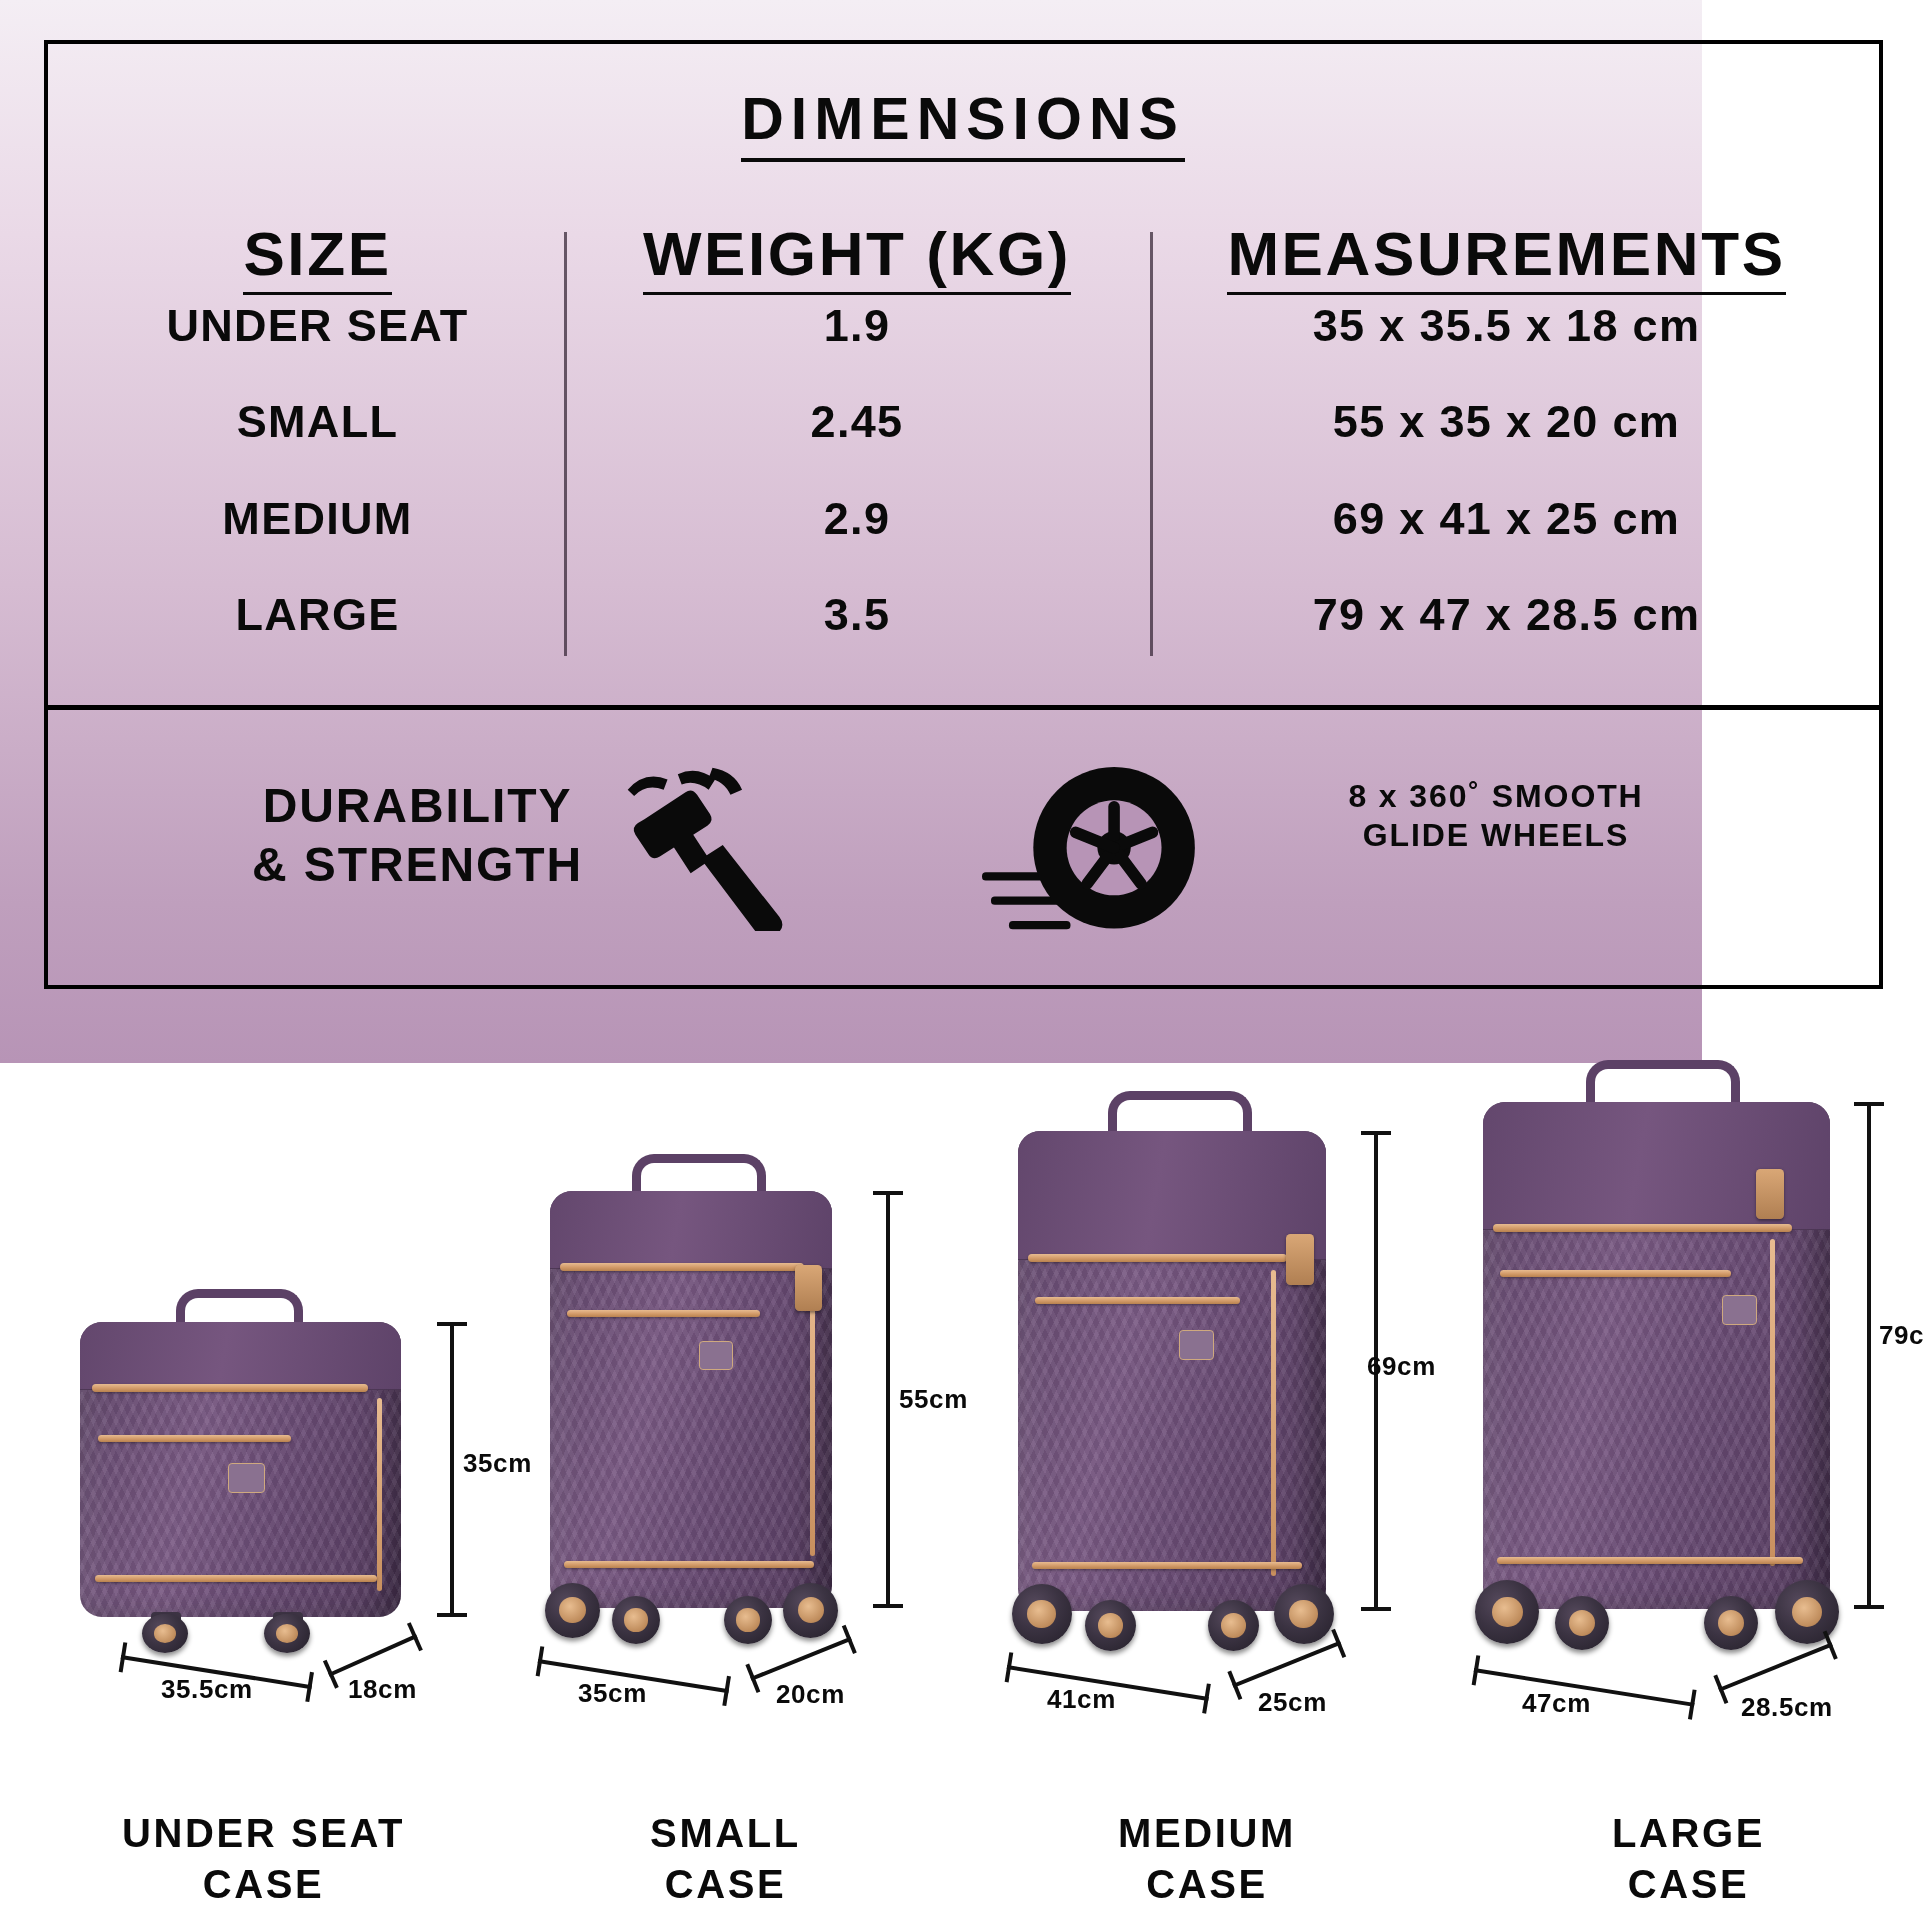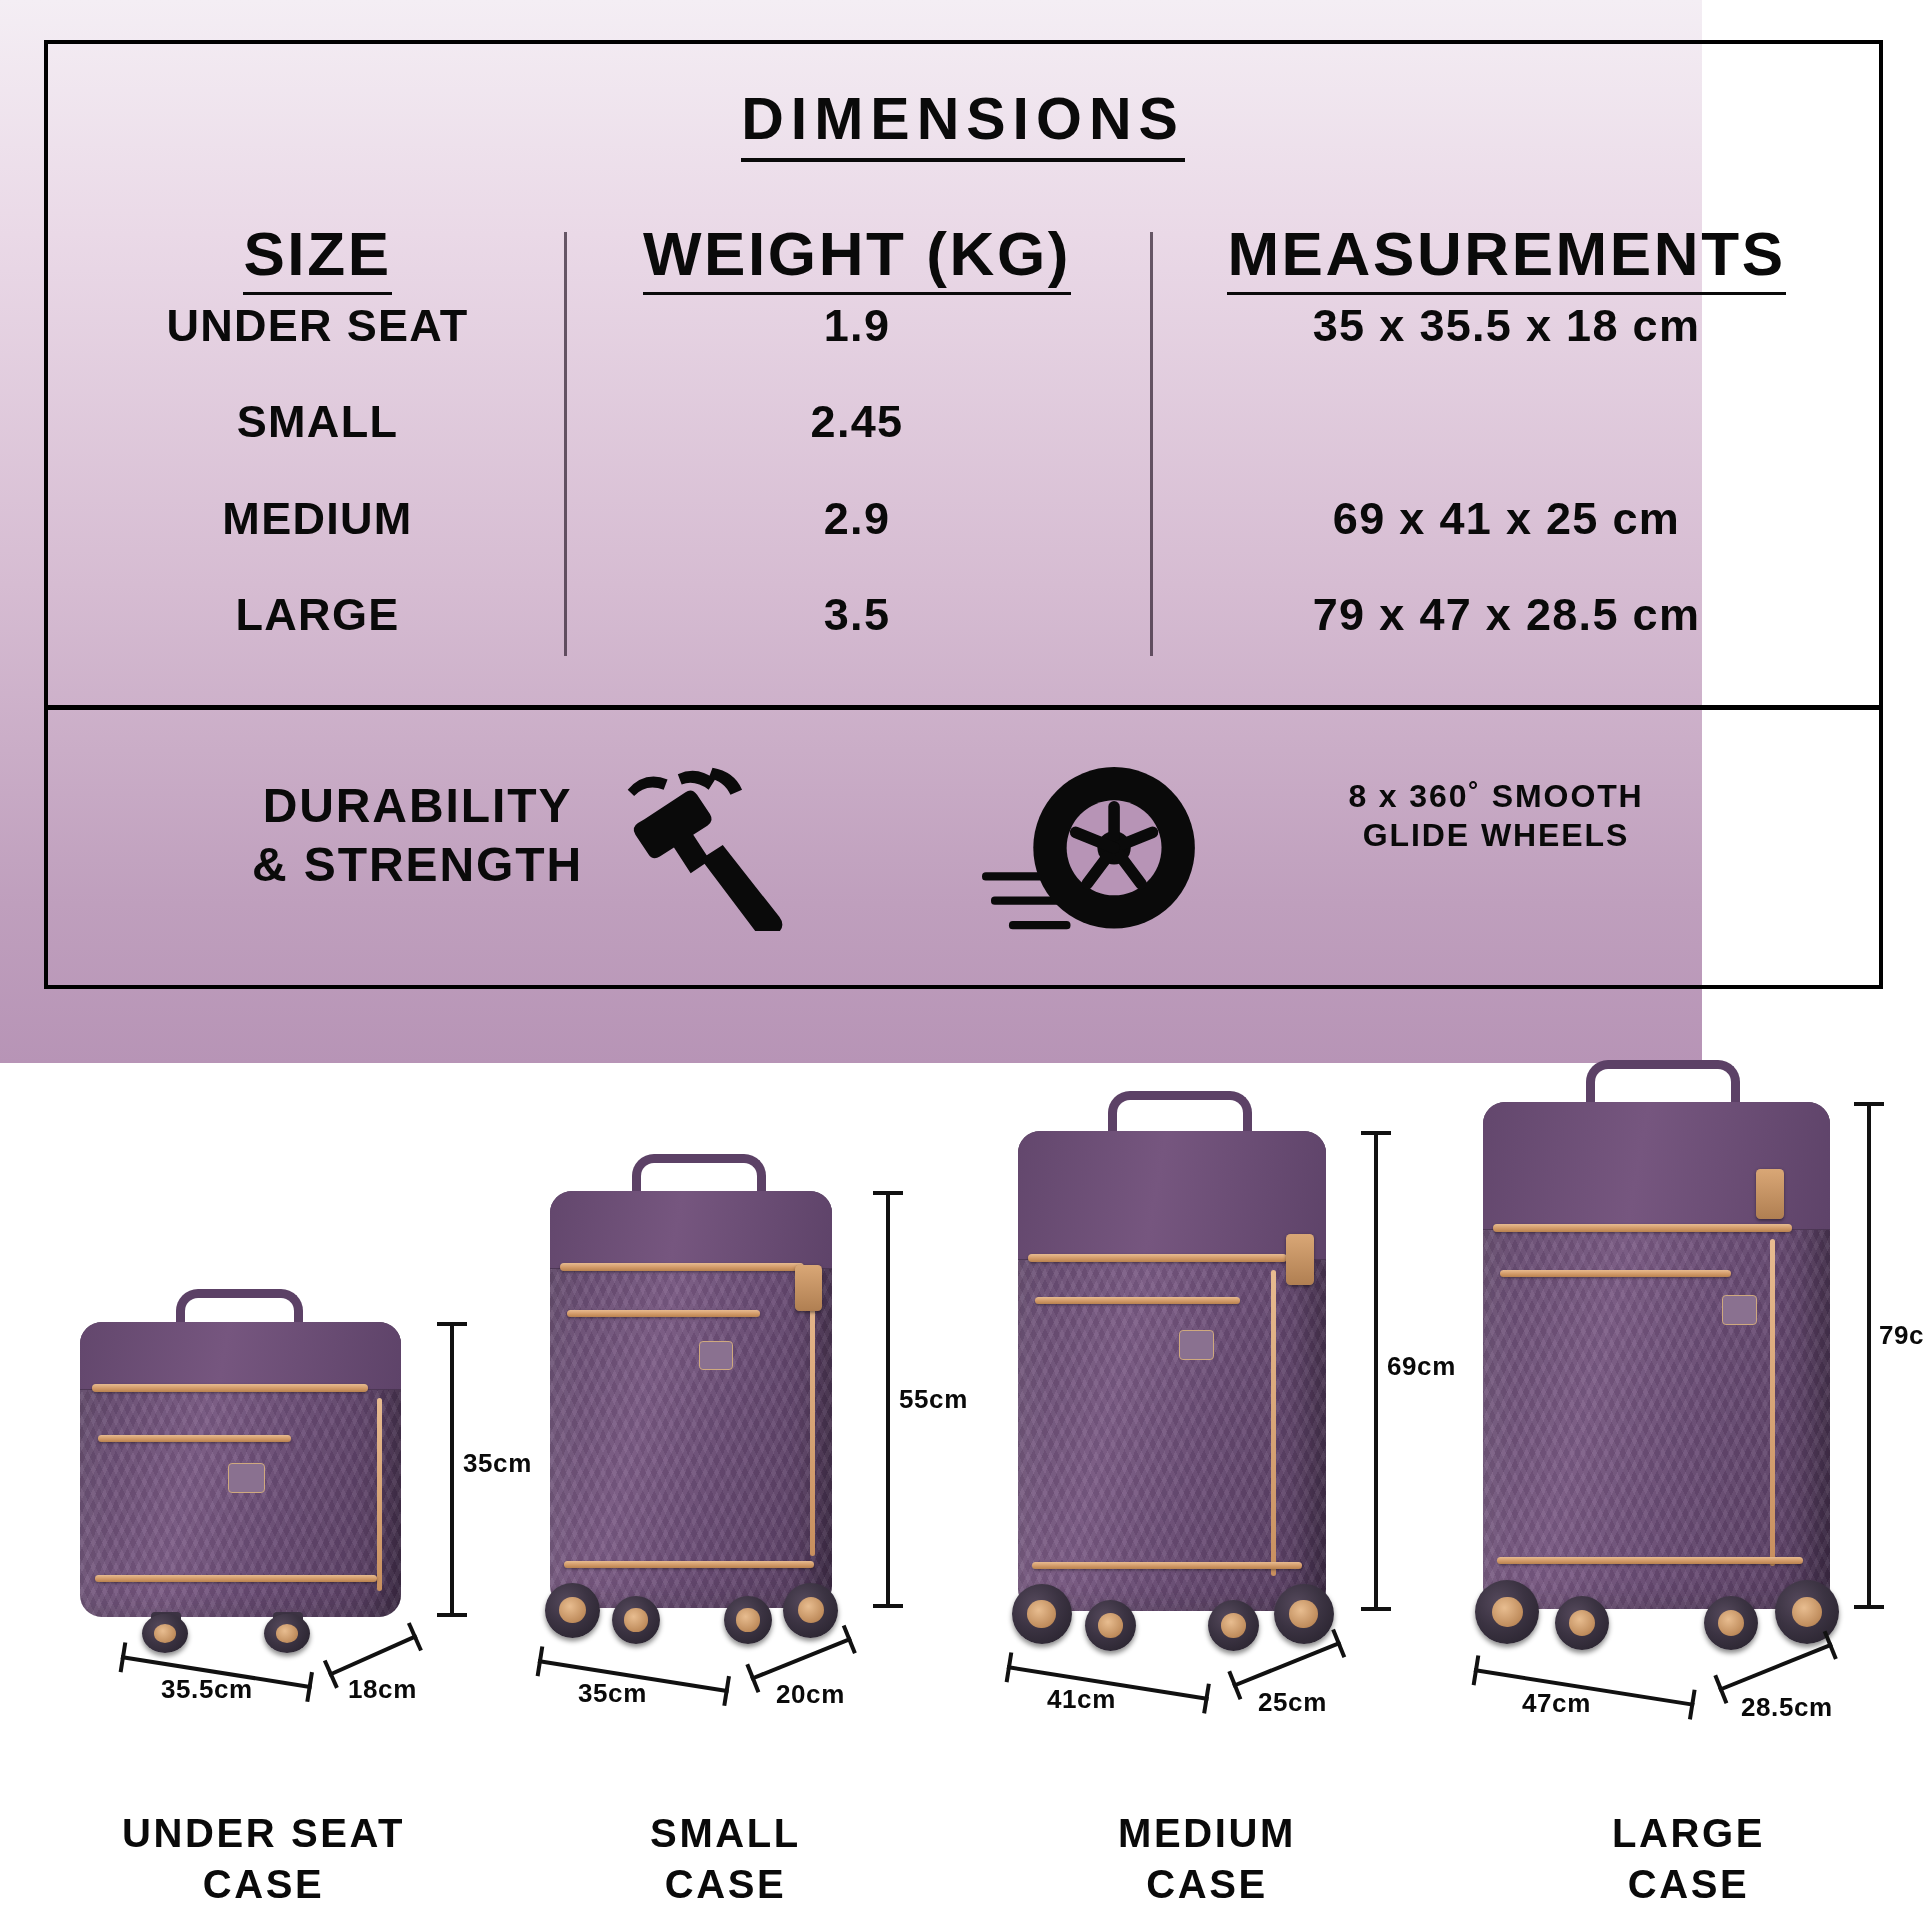--- a/index.html
+++ b/index.html
@@ -326,20 +326,21 @@
     </div>
 
     <div class="trow" style="top:82px;">
       <div class="cell c0">UNDER SEAT</div>
       <div class="cell c1">1.9</div>
       <div class="cell c2">35 x 35.5 x 18 cm</div>
     </div>
     <div class="trow" style="top:178px;">
       <div class="cell c0">SMALL</div>
       <div class="cell c1">2.45</div>
+      <div class="cell c2">55 x 35 x 20 cm</div>
     </div>
     <div class="trow" style="top:275px;">
       <div class="cell c0">MEDIUM</div>
       <div class="cell c1">2.9</div>
       <div class="cell c2">69 x 41 x 25 cm</div>
     </div>
     <div class="trow" style="top:371px;">
       <div class="cell c0">LARGE</div>
       <div class="cell c1">3.5</div>
       <div class="cell c2">79 x 47 x 28.5 cm</div>
@@ -471,21 +472,21 @@
         <div class="lock" style="right:11.6px; top:103px; width:28px; height:51px;"></div>
         <div class="badge" style="left:161px; top:199px; width:33px; height:28px;"></div>
       </div>
       <div class="wheel" style="left:-6.4px; bottom:-33px; width:60px; height:60px;"></div>
       <div class="wheel" style="left:67px; bottom:-40px; width:51px; height:51px;"></div>
       <div class="wheel" style="right:67px; bottom:-40px; width:51px; height:51px;"></div>
       <div class="wheel" style="right:-7.7px; bottom:-33px; width:60px; height:60px;"></div>
     </div>
 
     <div class="dim-line-v" style="left:398px; top:68px; height:480px;"></div>
-    <div class="dim-text" style="left:411px; top:288px;">69cm</div>
+    <div class="dim-text" style="left:391px; top:288px;">69cm</div>
 
     <div class="dim-line-h" style="left:31px; top:602px; width:204px; transform:rotate(9deg);"></div>
     <div class="dim-text" style="left:71px; top:621px;">41cm</div>
 
     <div class="dim-line-h" style="left:257px; top:621px; width:116px; transform:rotate(-22deg);"></div>
     <div class="dim-text" style="left:282px; top:624px;">25cm</div>
 
     <div class="case-label">
       <div>MEDIUM</div>
       <div>CASE</div>

